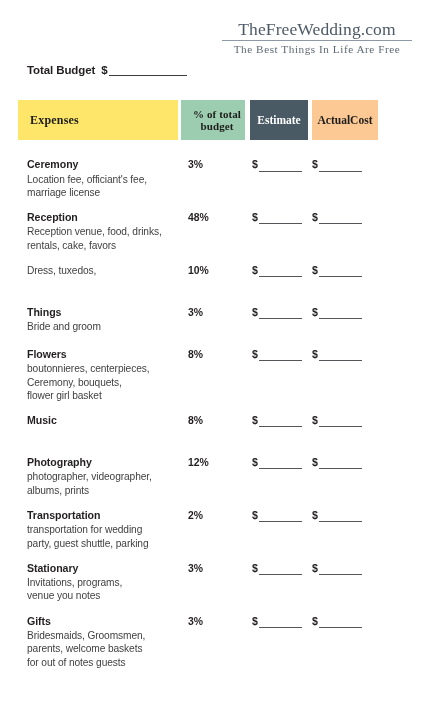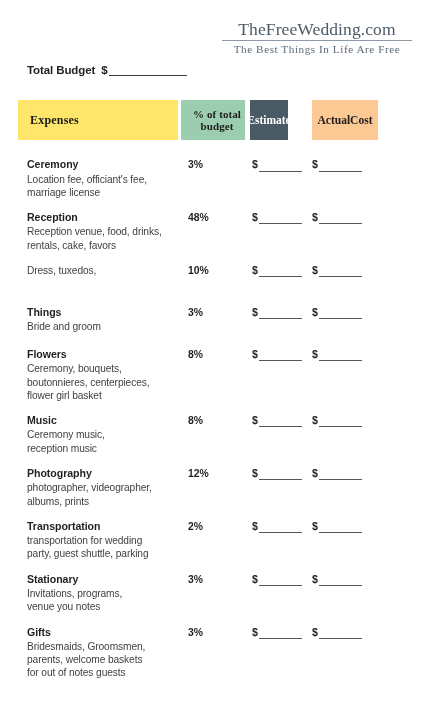--- a/index.html
+++ b/index.html
@@ -103,21 +103,21 @@
     color: #1d1d1b;
     justify-content: center;
     text-align: center;
     font-size: 11px;
     line-height: 1.12;
     letter-spacing: 0.1px;
     padding-left: 8px;
   }
   .hcell-estimate {
     left: 232px;
-    width: 38px;
+    width: 58px;
     background: #495a65;
     color: #ffffff;
     justify-content: center;
     text-align: center;
     font-size: 11.5px;
   }
   .hcell-actual {
     left: 294px;
     width: 66px;
     background: #fcc894;
@@ -267,40 +267,36 @@
         <span class="m-blank"></span>
       </div>
       <div class="money money-act">
         <span class="m-dollar">$</span>
         <span class="m-blank"></span>
       </div>
     </div>
     <div class="row">
       <div class="row-name">Flowers</div>
       <div class="row-desc">
+        <div>boutonnieres, centerpieces,</div>
         <div>Ceremony, bouquets,</div>
-        <div>boutonnieres, centerpieces,</div>
         <div>flower girl basket</div>
       </div>
       <div class="row-pct">8%</div>
       <div class="money money-est">
         <span class="m-dollar">$</span>
         <span class="m-blank"></span>
       </div>
       <div class="money money-act">
         <span class="m-dollar">$</span>
         <span class="m-blank"></span>
       </div>
     </div>
     <div class="row">
       <div class="row-name">Music</div>
-      <div class="row-desc">
-        <div>Ceremony music,</div>
-        <div>reception music</div>
-      </div>
       <div class="row-pct">8%</div>
       <div class="money money-est">
         <span class="m-dollar">$</span>
         <span class="m-blank"></span>
       </div>
       <div class="money money-act">
         <span class="m-dollar">$</span>
         <span class="m-blank"></span>
       </div>
     </div>

